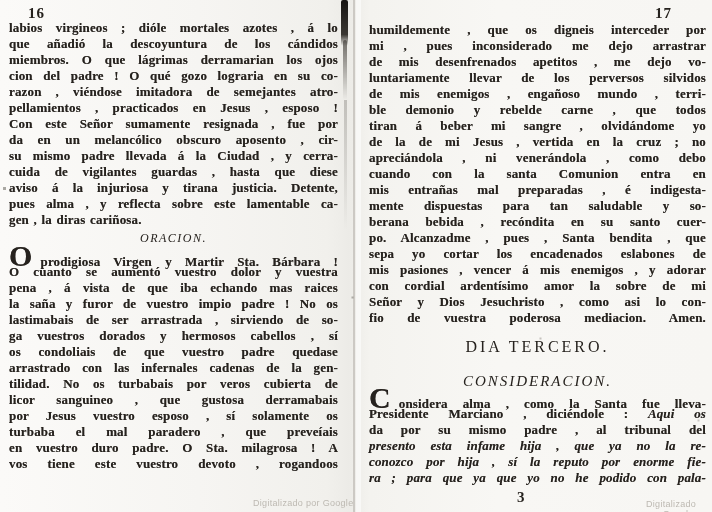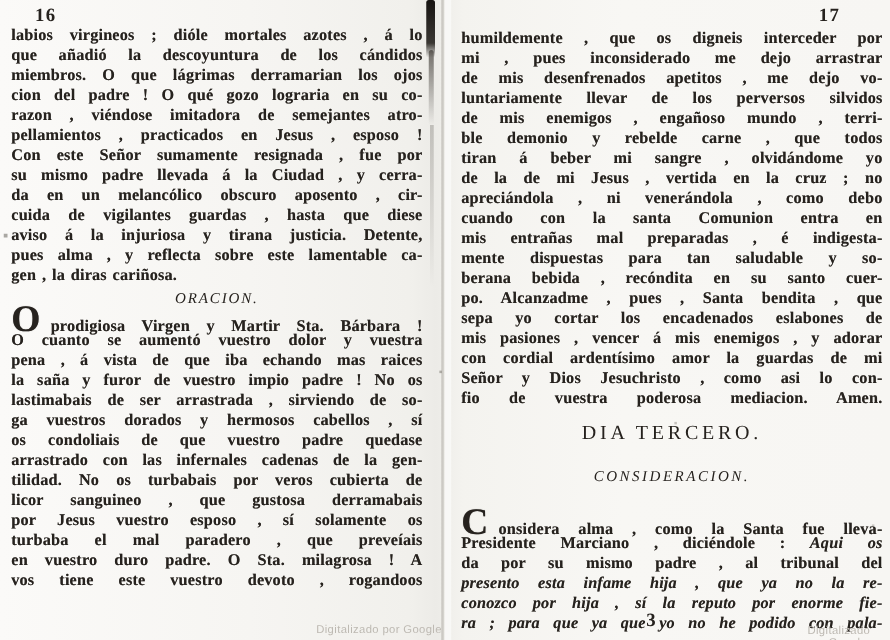--- a/index.html
+++ b/index.html
@@ -40,22 +40,22 @@
     text-shadow:0 0 .5px rgba(38,34,30,.55);
     white-space:nowrap;
   }
   .line span{white-space:nowrap;}
   .line.left-align{text-align:right;text-align-last:left;}
   .it{font-style:italic;}
   .h-italic{text-align:center;text-align-last:center;font-style:italic;font-size:12px;
     height:18px;line-height:18px;letter-spacing:1.5px;margin:1px 0;}
   .h-caps{text-align:left;text-align-last:center;font-size:16px;height:18px;line-height:18px;
     letter-spacing:3px;margin-top:12px;}
-  .h-italic-caps{text-align:center;text-align-last:center;font-style:italic;font-size:12px;
-    height:18px;line-height:18px;letter-spacing:2px;margin-top:16px;margin-bottom:20px;}
+  .h-italic-caps{text-align:center;text-align-last:center;font-style:italic;font-size:15px;
+    height:18px;line-height:18px;letter-spacing:2px;margin-top:16px;margin-bottom:0;}
   .dropcap-line{display:flex;align-items:baseline;overflow:visible;}
   .cap{font-size:30px;line-height:16px;font-weight:bold;margin-right:8px;flex:0 0 auto;
     text-shadow:0 0 .6px rgba(38,34,30,.6);}
   .rest{flex:1 1 auto;text-align:justify;text-align-last:justify;}
   .signature-mark{position:absolute;left:517px;top:489px;font-size:15px;font-weight:bold;}
   .watermark{position:absolute;font-family:"Liberation Sans","DejaVu Sans",sans-serif;
     font-size:9px;color:#bdb9b2;letter-spacing:.3px;}
   .wm-left{left:253px;top:498px;}
   .wm-right{left:646px;top:499px;}
 </style>
@@ -74,22 +74,22 @@
   <div class="page page-left">
     <div class="page-number pn-left">16</div>
     <div class="text-block" id="left-text">
         <div class="line"><span>labios virgineos ; dióle mortales azotes , á lo</span></div>
         <div class="line"><span>que añadió la descoyuntura de los cándidos</span></div>
         <div class="line"><span>miembros. O que lágrimas derramarian los ojos</span></div>
         <div class="line"><span>cion del padre ! O qué gozo lograria en su co-</span></div>
         <div class="line"><span>razon , viéndose imitadora de semejantes atro-</span></div>
         <div class="line"><span>pellamientos , practicados en Jesus , esposo !</span></div>
         <div class="line"><span>Con este Señor sumamente resignada , fue por</span></div>
+        <div class="line"><span>da en un melancólico obscuro aposento , cir-</span></div>
         <div class="line"><span>su mismo padre llevada á la Ciudad , y cerra-</span></div>
-        <div class="line"><span>da en un melancólico obscuro aposento , cir-</span></div>
         <div class="line"><span>cuida de vigilantes guardas , hasta que diese</span></div>
         <div class="line"><span>aviso á la injuriosa y tirana justicia. Detente,</span></div>
         <div class="line"><span>pues alma , y reflecta sobre este lamentable ca-</span></div>
         <div class="line left-align"><span>gen , la diras cariñosa.</span></div>
         <div class="h-italic">ORACION.</div>
         <div class="line dropcap-line">
           <span class="cap">O</span>
           <span class="rest"><span>prodigiosa Virgen y Martir Sta. Bárbara !</span></span>
         </div>
         <div class="line"><span>O cuanto se aumentó vuestro dolor y vuestra</span></div>
@@ -120,21 +120,21 @@
         <div class="line"><span>tiran á beber mi sangre , olvidándome yo</span></div>
         <div class="line"><span>de la de mi Jesus , vertida en la cruz ; no</span></div>
         <div class="line"><span>apreciándola , ni venerándola , como debo</span></div>
         <div class="line"><span>cuando con la santa Comunion entra en</span></div>
         <div class="line"><span>mis entrañas mal preparadas , é indigesta-</span></div>
         <div class="line"><span>mente dispuestas para tan saludable y so-</span></div>
         <div class="line"><span>berana bebida , recóndita en su santo cuer-</span></div>
         <div class="line"><span>po. Alcanzadme , pues , Santa bendita , que</span></div>
         <div class="line"><span>sepa yo cortar los encadenados eslabones de</span></div>
         <div class="line"><span>mis pasiones , vencer á mis enemigos , y adorar</span></div>
-        <div class="line"><span>con cordial ardentísimo amor la guardas de mi</span></div>
+        <div class="line"><span>con cordial ardentísimo amor la sobre de mi</span></div>
         <div class="line"><span>Señor y Dios Jesuchristo , como asi lo con-</span></div>
         <div class="line"><span>fio de vuestra poderosa mediacion. Amen.</span></div>
         <div class="h-caps">DIA TERCERO.</div>
         <div class="h-italic-caps">CONSIDERACION.</div>
         <div class="line dropcap-line">
           <span class="cap">C</span>
           <span class="rest"><span>onsidera alma , como la Santa fue lleva-</span></span>
         </div>
         <div class="line"><span>Presidente Marciano , diciéndole : </span><span class="it">Aqui os</span></div>
         <div class="line"><span>da por su mismo padre , al tribunal del</span></div>

